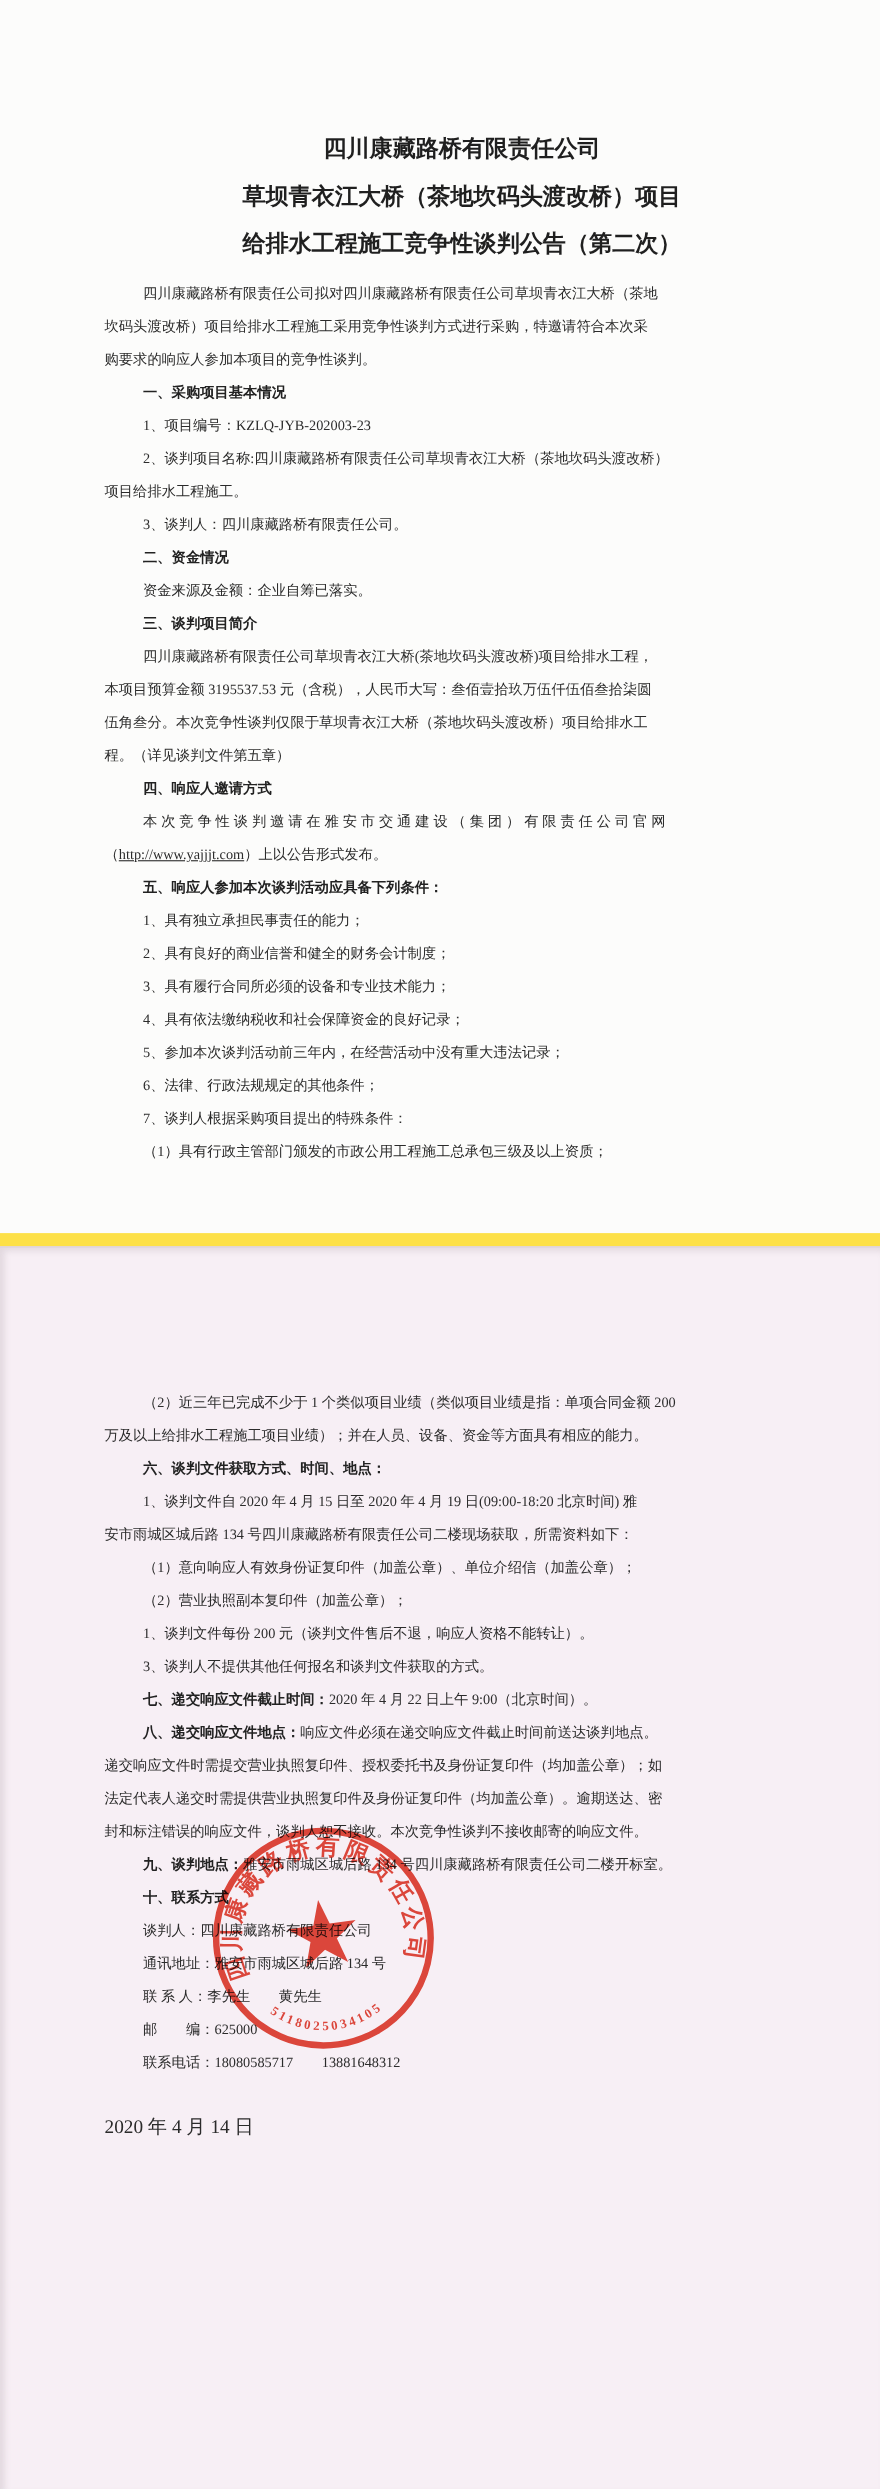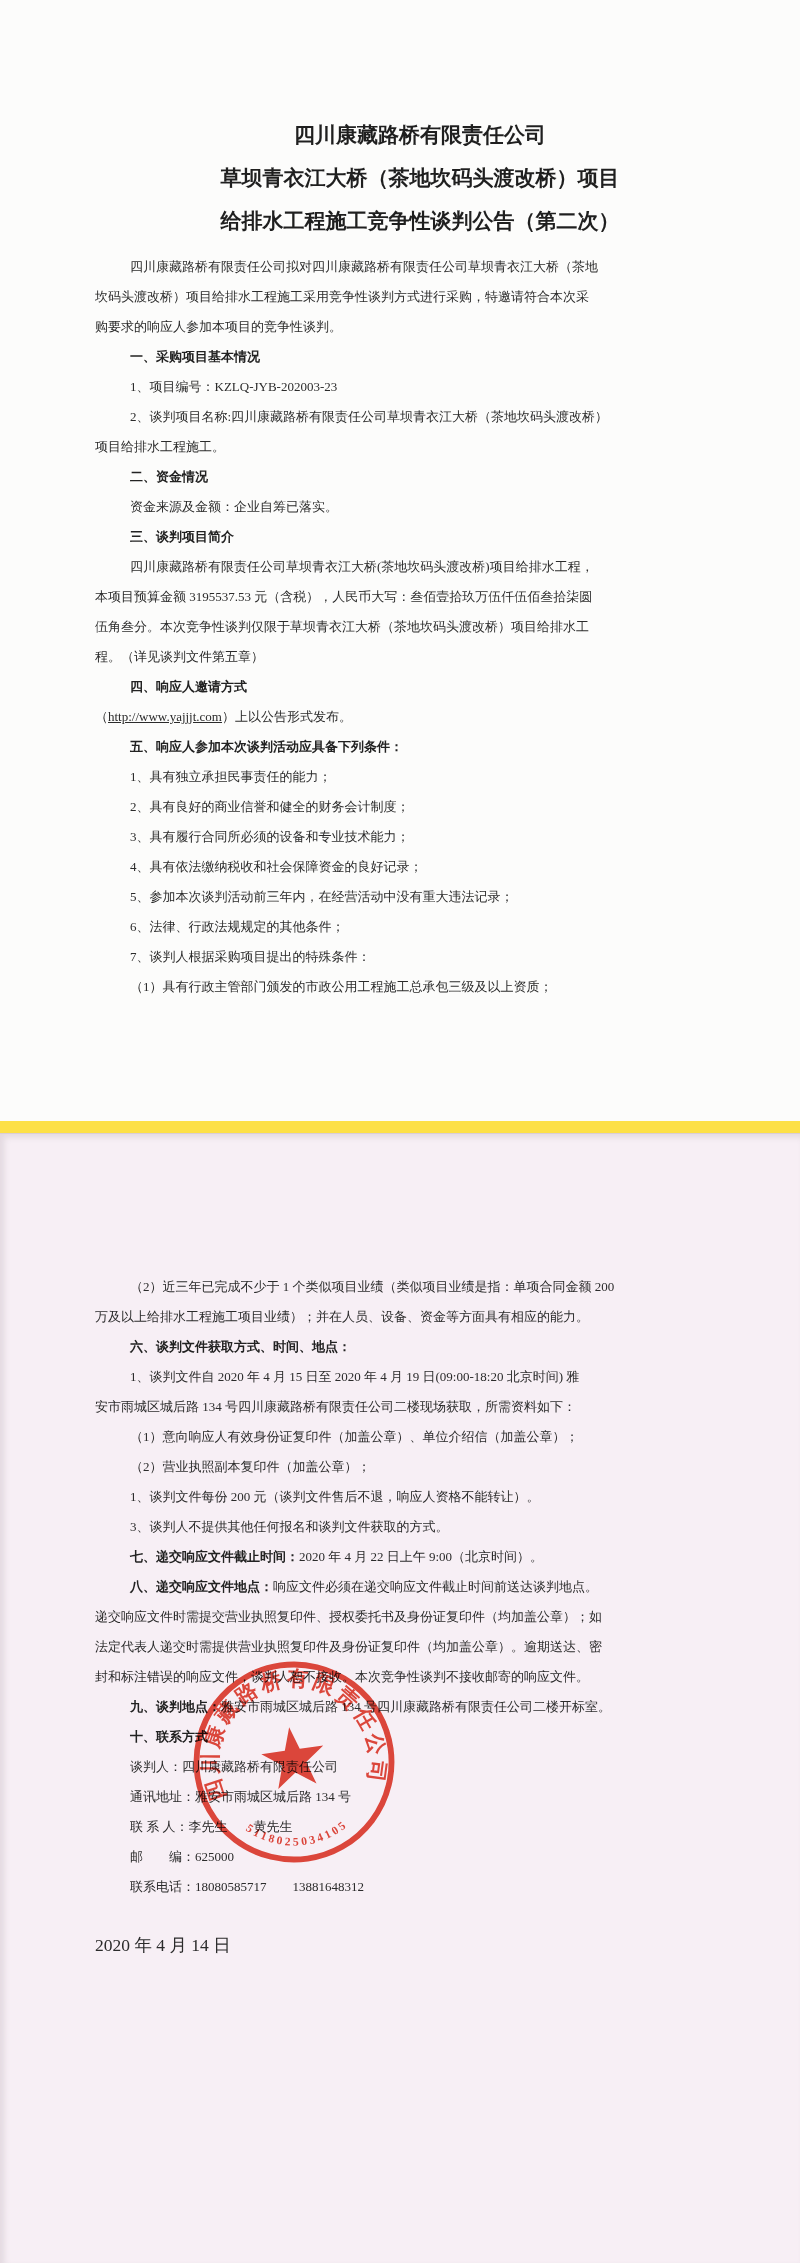--- a/index.html
+++ b/index.html
@@ -14,21 +14,21 @@
     top:1133px;height:1130px;background:#f7eff5;
     border-top:1px solid #d9cdd6;
     box-shadow:inset 4px 3px 6px rgba(120,100,115,0.16);
   }
   .content{padding-left:95px;padding-right:55px;}
   .title-block{
     padding-top:114px;text-align:center;
     font-weight:bold;font-size:21px;line-height:43px;color:#1f1f1f;
   }
   .body-block{padding-top:9px;font-size:13px;line-height:30px;}
-  .page2 .body-block{padding-top:126px;margin-top:12px;}
+  .page2 .body-block{padding-top:126px;}
   .line{white-space:nowrap;}
   .line .b{font-weight:bold;color:#222;}
   .line .u{text-decoration:underline;}
   .ind{text-indent:35px;}
   .date-line{
     margin-top:28px;text-align:left;padding-right:20px;
     font-size:17.5px;line-height:30px;white-space:nowrap;
   }
   .seal{
     position:absolute;left:188px;top:1656px;width:212px;height:212px;
@@ -52,28 +52,30 @@
           <div>给排水工程施工竞争性谈判公告（第二次）</div>
         </div>
       <div class="body-block">
           <div class="line ind"><span>四川康藏路桥有限责任公司拟对四川康藏路桥有限责任公司草坝青衣江大桥（茶地</span></div>
           <div class="line"><span>坎码头渡改桥）项目给排水工程施工采用竞争性谈判方式进行采购，特邀请符合本次采</span></div>
           <div class="line"><span>购要求的响应人参加本项目的竞争性谈判。</span></div>
           <div class="line ind"><span class="b">一、采购项目基本情况</span></div>
           <div class="line ind"><span>1、项目编号：KZLQ-JYB-202003-23</span></div>
           <div class="line ind"><span>2、谈判项目名称:四川康藏路桥有限责任公司草坝青衣江大桥（茶地坎码头渡改桥）</span></div>
           <div class="line"><span>项目给排水工程施工。</span></div>
+          <div class="line ind"><span>3、谈判人：四川康藏路桥有限责任公司。</span></div>
           <div class="line ind"><span class="b">二、资金情况</span></div>
           <div class="line ind"><span>资金来源及金额：企业自筹已落实。</span></div>
           <div class="line ind"><span class="b">三、谈判项目简介</span></div>
           <div class="line ind"><span>四川康藏路桥有限责任公司草坝青衣江大桥(茶地坎码头渡改桥)项目给排水工程，</span></div>
           <div class="line"><span>本项目预算金额 3195537.53 元（含税），人民币大写：叁佰壹拾玖万伍仟伍佰叁拾柒圆</span></div>
           <div class="line"><span>伍角叁分。本次竞争性谈判仅限于草坝青衣江大桥（茶地坎码头渡改桥）项目给排水工</span></div>
           <div class="line"><span>程。（详见谈判文件第五章）</span></div>
           <div class="line ind"><span class="b">四、响应人邀请方式</span></div>
+          <div class="line ind" style="letter-spacing: 3.5px;"><span>本次竞争性谈判邀请在雅安市交通建设（集团）有限责任公司官网</span></div>
           <div class="line"><span>（</span><span class="u">http://www.yajjjt.com</span><span>）上以公告形式发布。</span></div>
           <div class="line ind"><span class="b">五、响应人参加本次谈判活动应具备下列条件：</span></div>
           <div class="line ind"><span>1、具有独立承担民事责任的能力；</span></div>
           <div class="line ind"><span>2、具有良好的商业信誉和健全的财务会计制度；</span></div>
           <div class="line ind"><span>3、具有履行合同所必须的设备和专业技术能力；</span></div>
           <div class="line ind"><span>4、具有依法缴纳税收和社会保障资金的良好记录；</span></div>
           <div class="line ind"><span>5、参加本次谈判活动前三年内，在经营活动中没有重大违法记录；</span></div>
           <div class="line ind"><span>6、法律、行政法规规定的其他条件；</span></div>
           <div class="line ind"><span>7、谈判人根据采购项目提出的特殊条件：</span></div>
           <div class="line ind"><span>（1）具有行政主管部门颁发的市政公用工程施工总承包三级及以上资质；</span></div>

